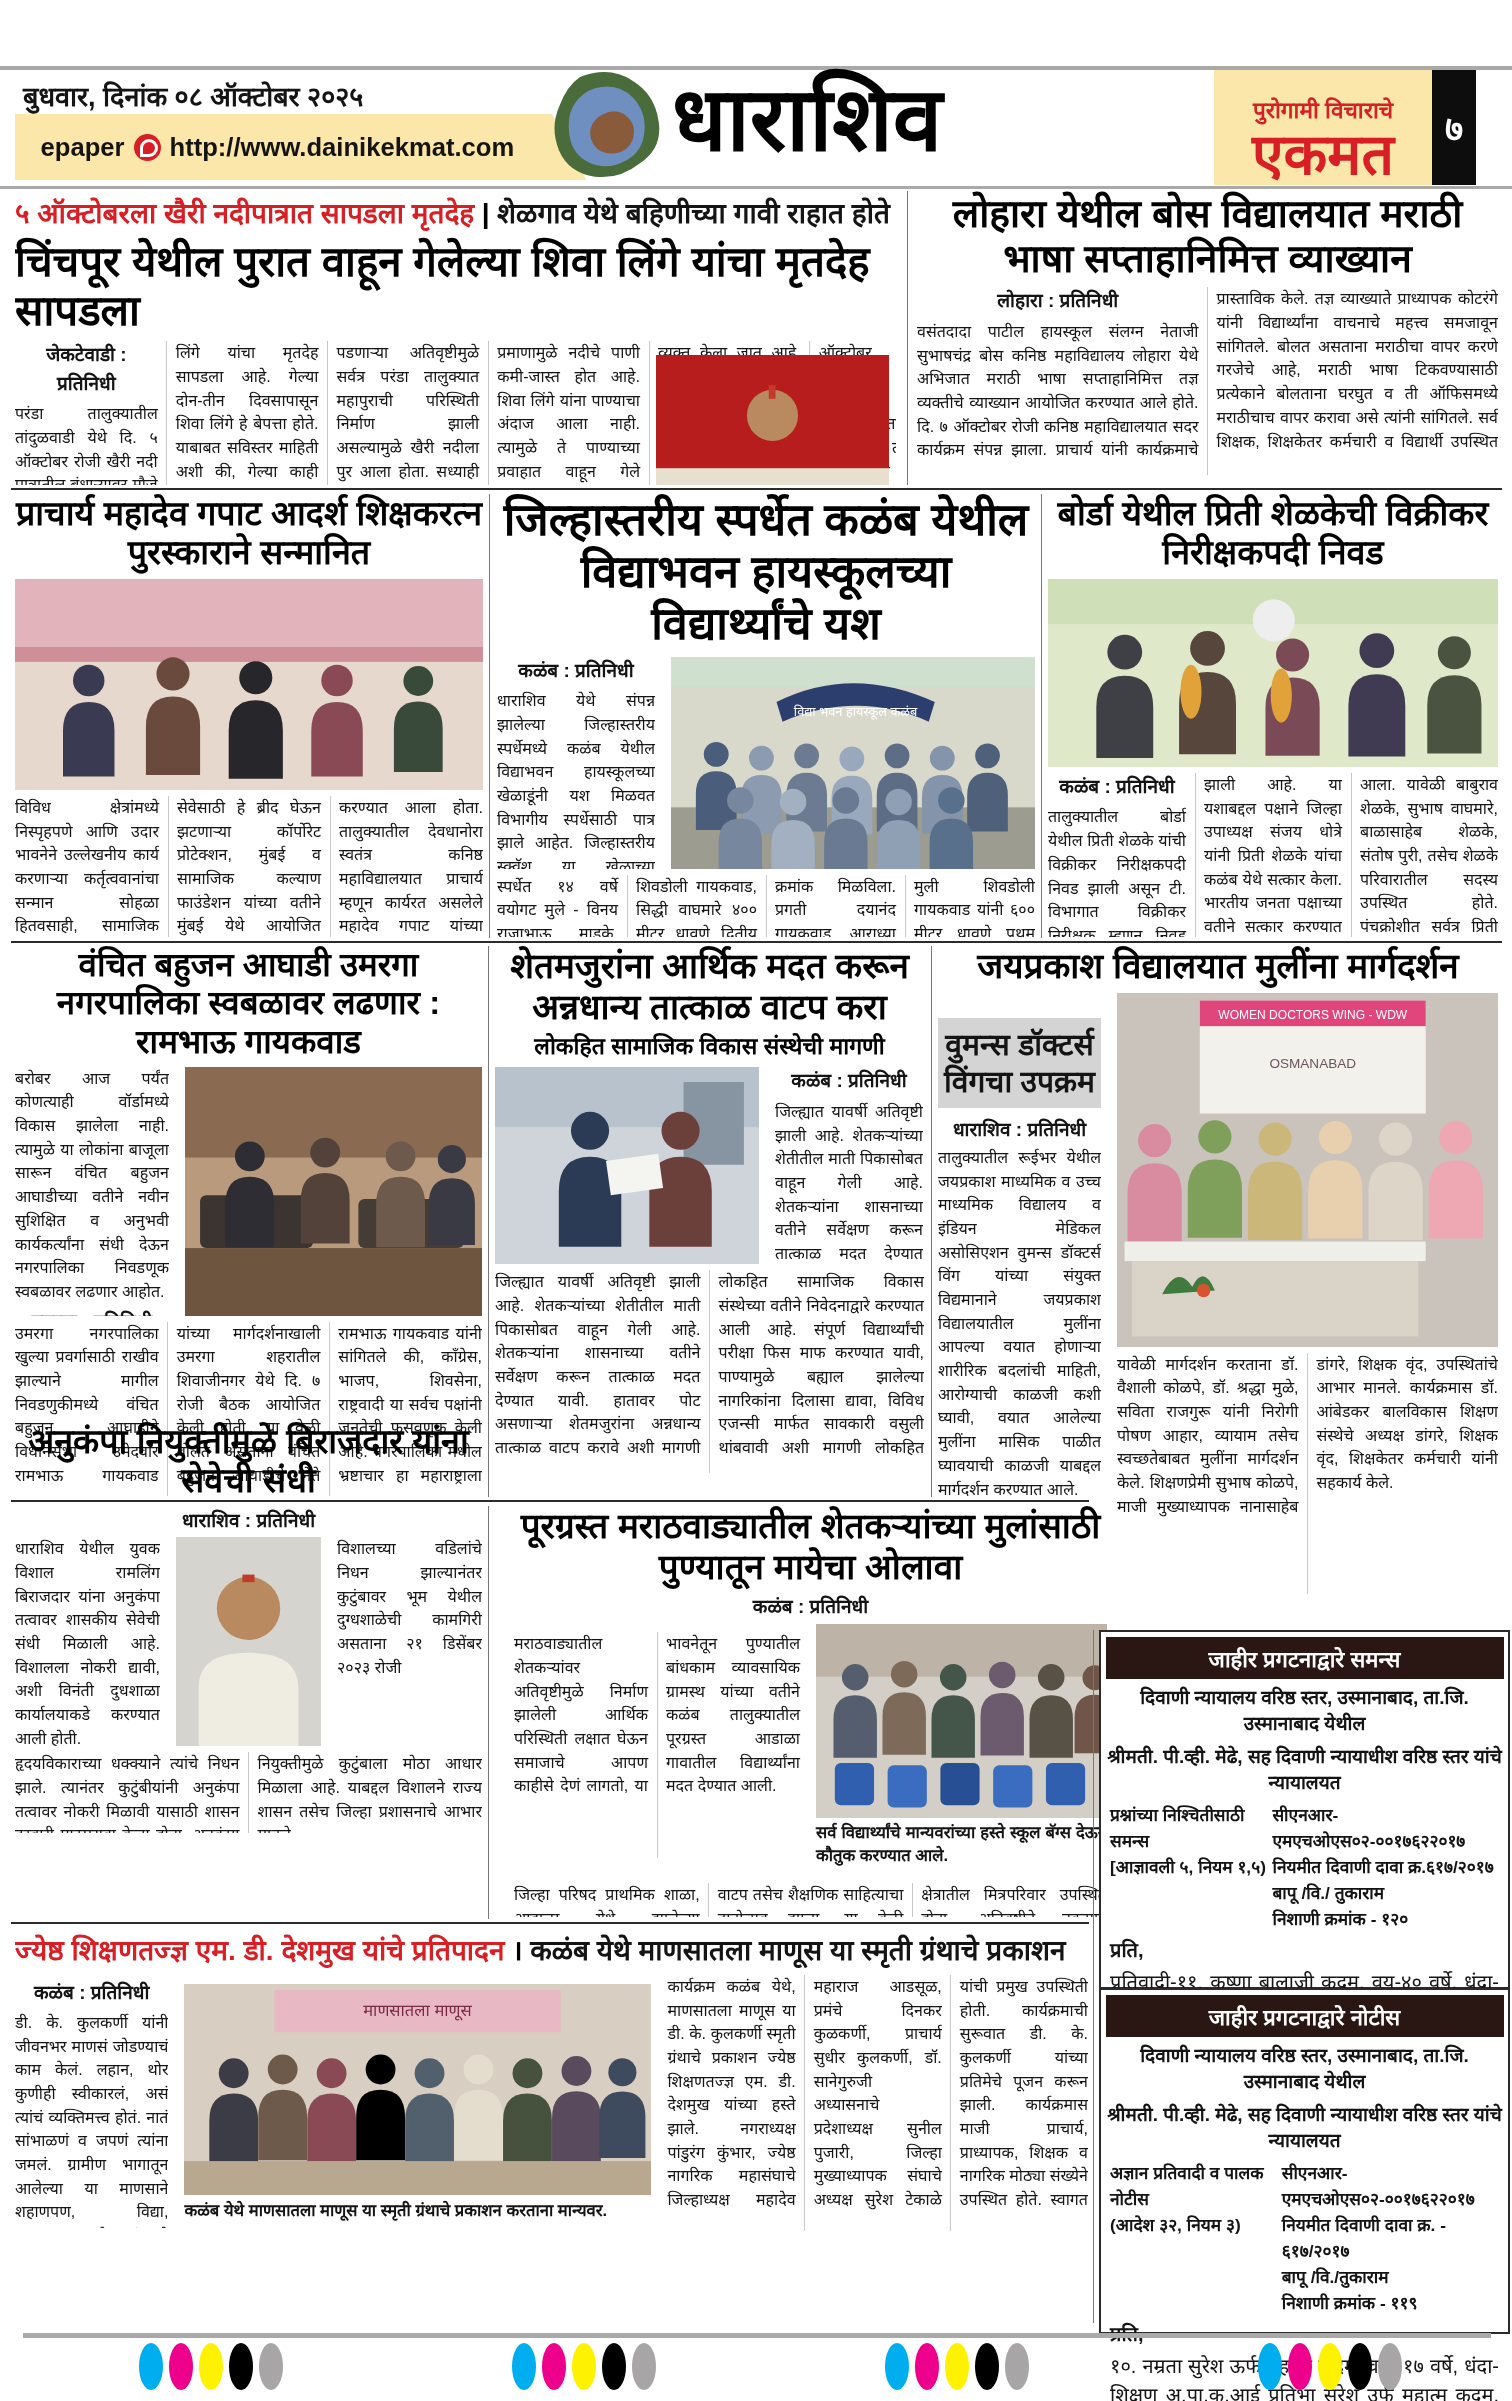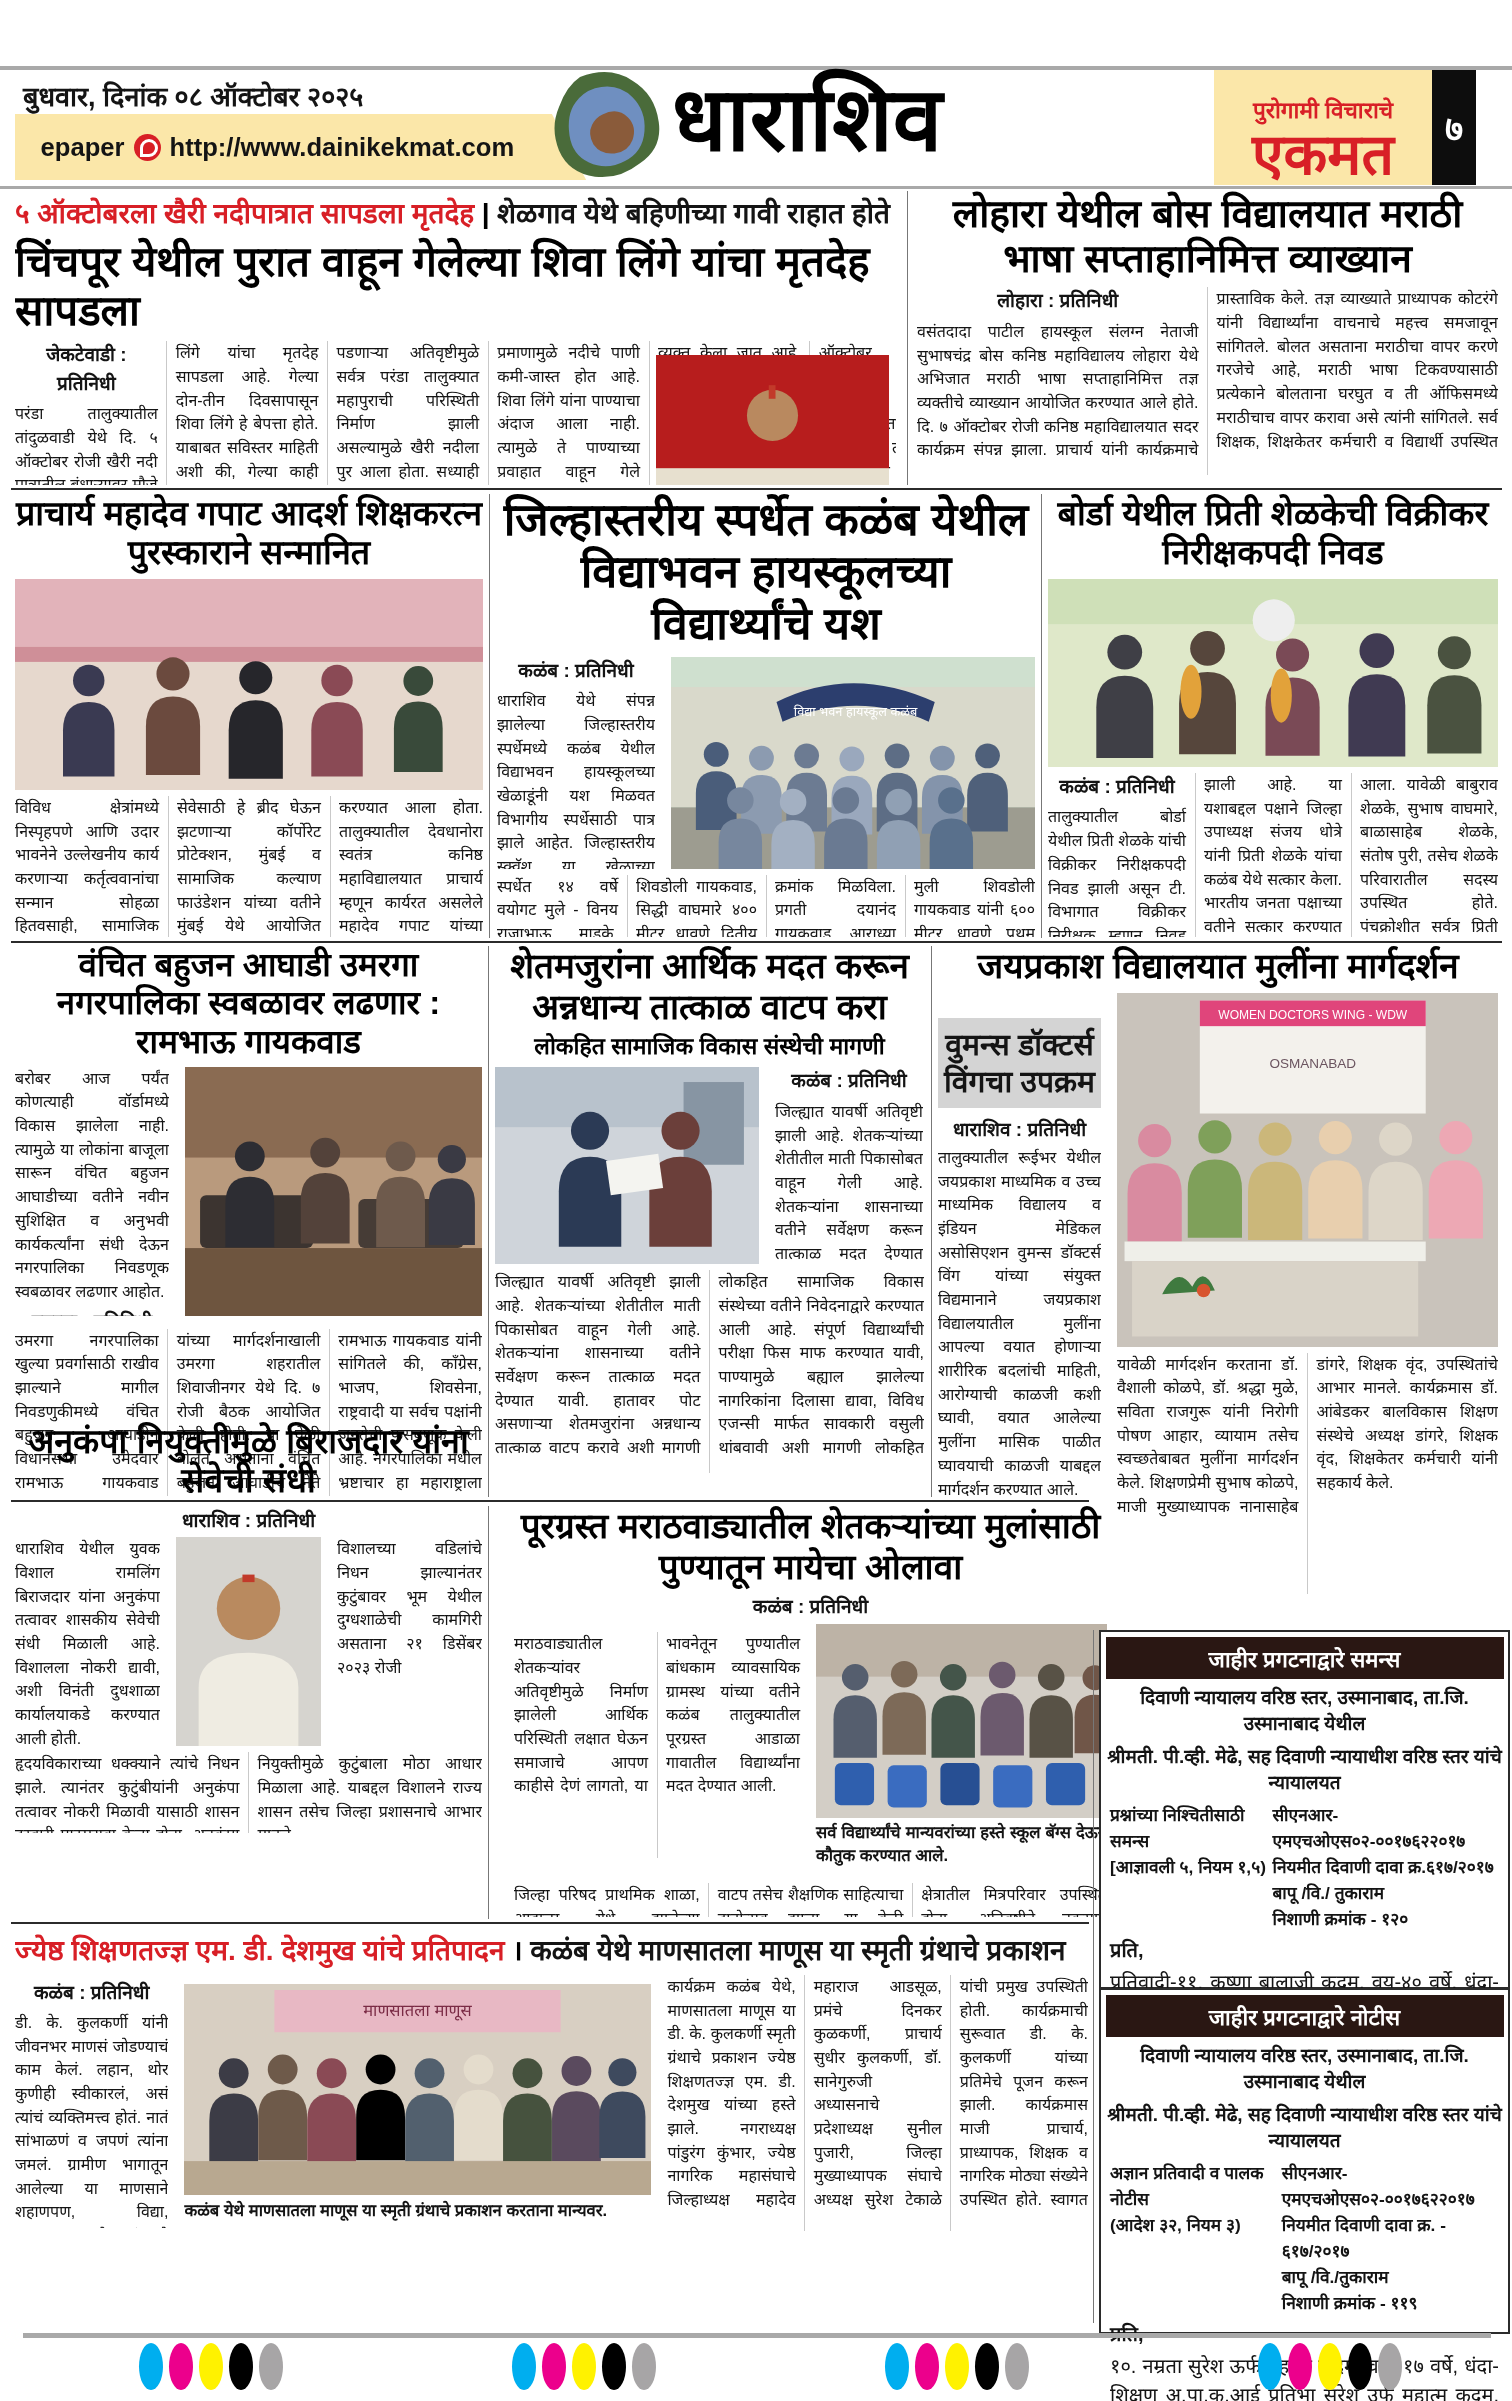--- a/index.html
+++ b/index.html
@@ -185,21 +185,21 @@
     </div>
     <div class="cols c3" style="height:181px">
       <span class="byline">कळंब : प्रतिनिधी</span>
       <span>तालुक्यातील बोर्डा येथील प्रिती शेळके यांची विक्रीकर निरीक्षकपदी निवड झाली असून टी. विभागात विक्रीकर निरीक्षक म्हणून निवड झाली आहे. या यशाबद्दल पक्षाने जिल्हा उपाध्यक्ष संजय धोत्रे यांनी प्रिती शेळके यांचा कळंब येथे सत्कार केला. भारतीय जनता पक्षाच्या वतीने सत्कार करण्यात आला. यावेळी बाबुराव शेळके, सुभाष वाघमारे, बाळासाहेब शेळके, संतोष पुरी, तसेच शेळके परिवारातील सदस्य उपस्थित होते. पंचक्रोशीत सर्वत्र प्रिती शेळके यांचे अभिनंदन होत आहे.</span>
     </div>
   </section>
   <div class="hline" style="left:10.5px;top:941px;width:1491px"></div>
 
   <section class="art" style="left:15px;top:946px;width:467px;height:550px">
     <h1 class="hl" style="font-size:33px">वंचित बहुजन आघाडी उमरगा नगरपालिका स्वबळावर लढणार : रामभाऊ गायकवाड</h1>
-    <div class="flexrow" style="margin-bottom:13px">
+    <div class="flexrow" style="margin-bottom:6px">
       <div class="txt" style="width:158px;height:249px;overflow:hidden">
         <span>बरोबर आज पर्यंत कोणत्याही वॉर्डामध्ये विकास झालेला नाही. त्यामुळे या लोकांना बाजूला सारून वंचित बहुजन आघाडीच्या वतीने नवीन सुशिक्षित व अनुभवी कार्यकर्त्यांना संधी देऊन नगरपालिका निवडणूक स्वबळावर लढणार आहोत.</span>
         <span class="byline" style="margin-top:4.5px">उमरगा : प्रतिनिधी</span>
       </div>
       <div class="photo" style="width:297px;height:249px">
         <svg viewBox="0 0 394 330" preserveAspectRatio="none">
           <rect width="394" height="330" fill="#b99a7d"></rect>
           <rect y="0" width="394" height="120" fill="#8a6b52"></rect>
           <rect y="240" width="394" height="90" fill="#6e553f"></rect>
           <rect x="20" y="170" width="150" height="70" rx="8" fill="#3c3430"></rect>

